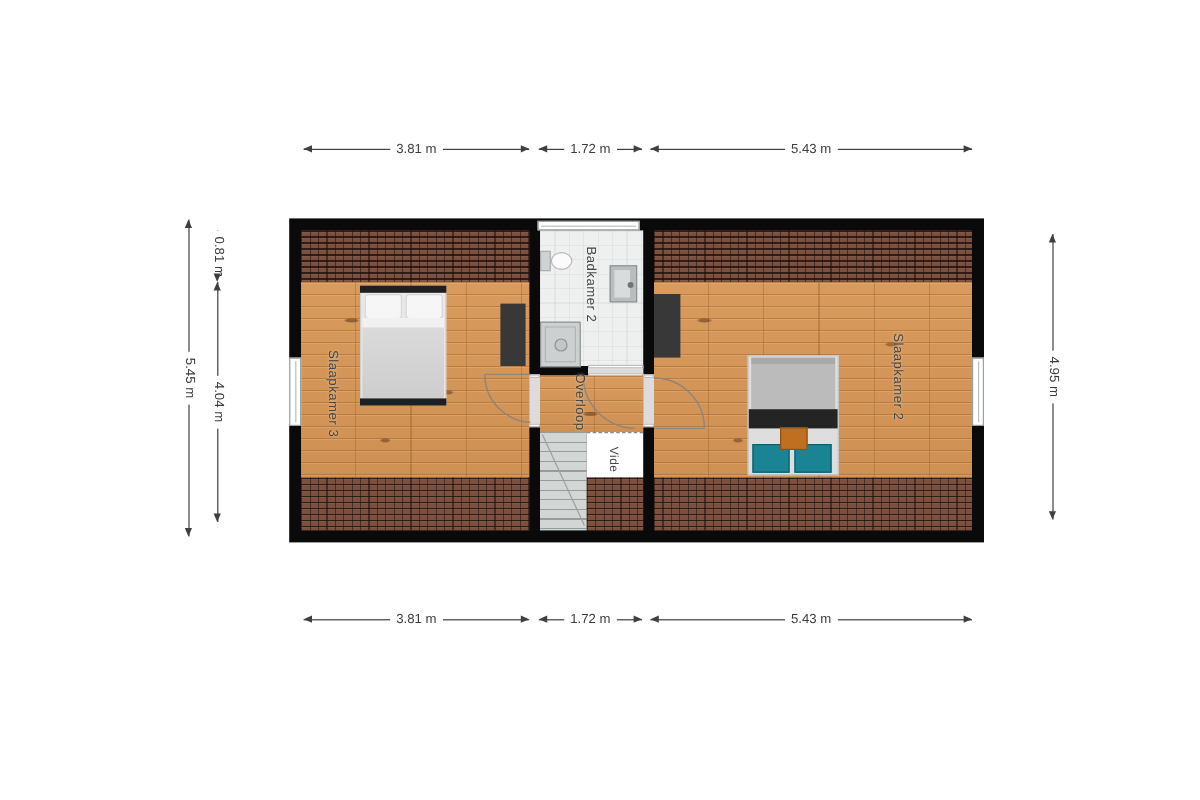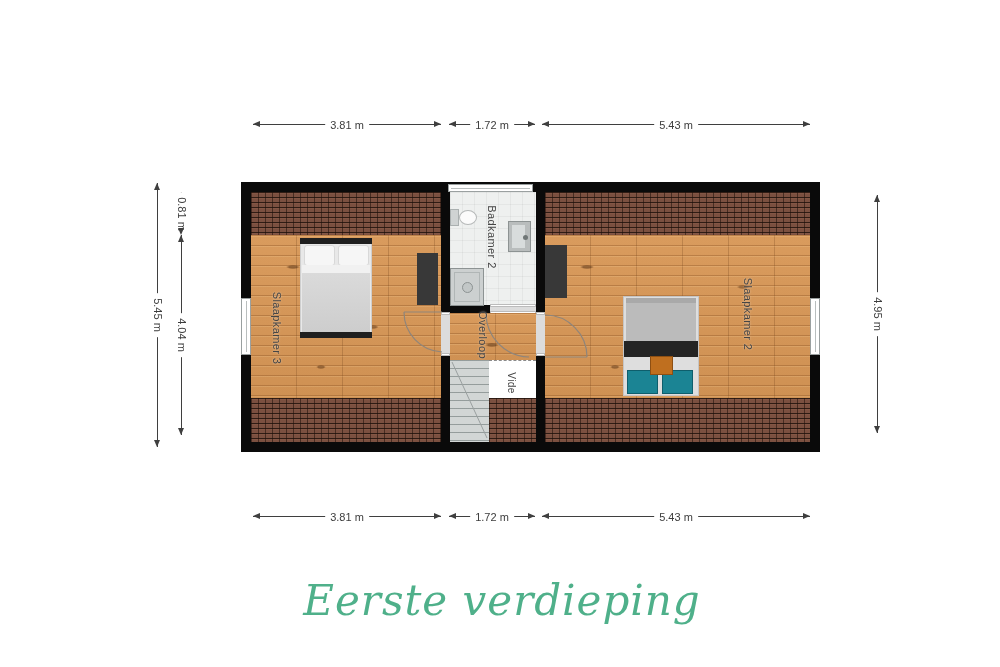--- a/index.html
+++ b/index.html
@@ -183,15 +183,14 @@
       <path d="M211 180 L246 256" fill="none" stroke="#9aa0a0" stroke-width="1"></path>
     </svg>
   </div>
 
   <div class="room-label" style="left:277px;top:328px;">Slaapkamer 3</div>
   <div class="room-label" style="left:492px;top:237px;">Badkamer 2</div>
   <div class="room-label" style="left:483px;top:335px;">Overloop</div>
   <div class="room-label small" style="left:511px;top:383px;">Vide</div>
   <div class="room-label" style="left:748px;top:314px;">Slaapkamer 2</div>
 
-  <div class="title">Eerste verdieping</div>
 
 </div>
 
 </body></html>

